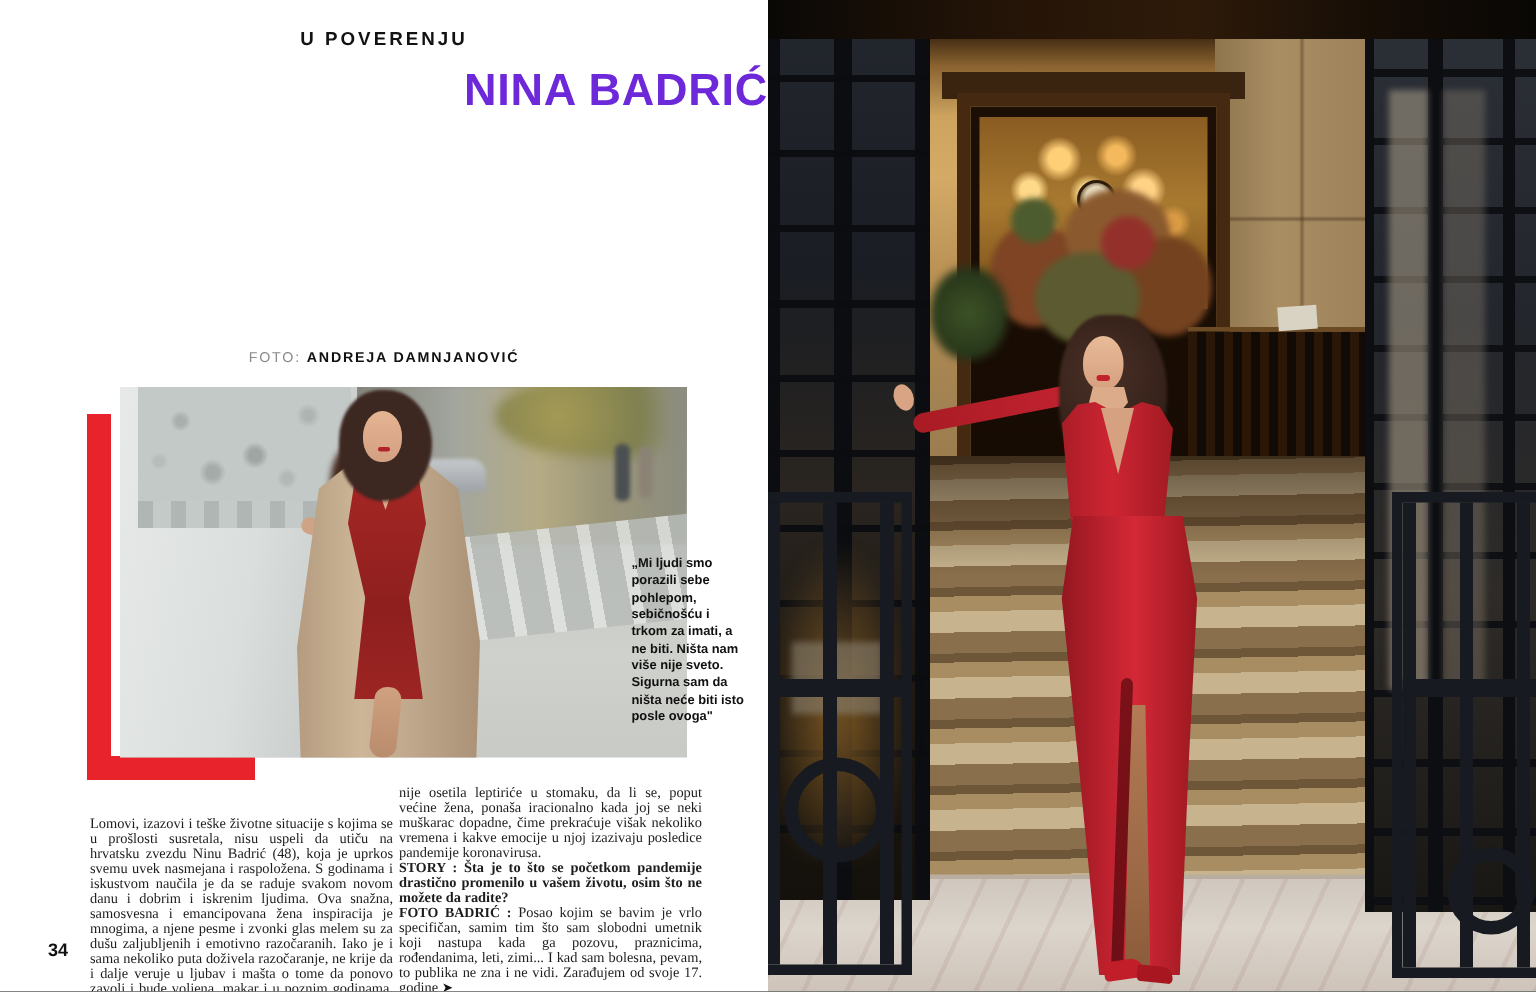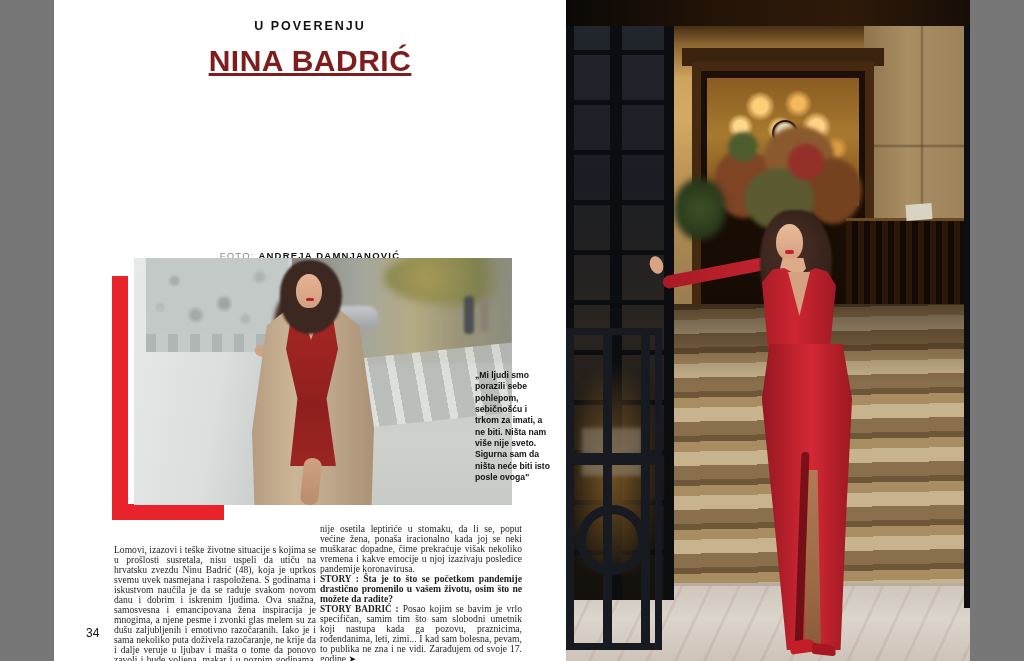--- a/index.html
+++ b/index.html
@@ -1,32 +1,32 @@
 <!DOCTYPE html>
 <html><head>
 <meta charset="utf-8">
 <style>
   html,body{margin:0;padding:0;background:#777;}
-  .stage{position:relative;width:916px;height:661px;background:#fff;overflow:hidden;
+  .stage{position:relative;width:1024px;height:661px;background:#fff;overflow:hidden;
          font-family:"Liberation Sans",sans-serif;margin:0 auto;}
   .abs{position:absolute;}
 
   
   .kicker{left:0;top:19px;width:512px;text-align:center;font-size:12.5px;font-weight:bold;
           letter-spacing:2px;color:#121212;}
-  .title-red{left:0;top:44px;width:512px;text-align:center;font-size:30px;font-weight:800;
-             letter-spacing:.5px;color:#7f1d1d;text-decoration:underline;}
+  .title-red{left:0;top:44px;width:512px;text-align:right;font-size:30px;font-weight:800;
+             letter-spacing:.5px;color:#6d28d9;}
   .headline{left:0;top:80px;width:512px;text-align:center;font-size:41px;line-height:37px;
             font-weight:200;color:#2b2b29;letter-spacing:-.5px;}
   .standfirst{left:93px;top:157px;width:332px;text-align:center;font-size:13px;line-height:16.5px;
               color:#3d3d3c;}
-  .credit{left:0;top:250px;width:512px;text-align:center;font-size:9.5px;letter-spacing:1.2px;}
+  .credit{left:0;top:233px;width:512px;text-align:center;font-size:9.5px;letter-spacing:1.2px;}
   .credit .lab{color:#8a8a8a;font-weight:400;}
   .credit .nam{color:#111;font-weight:bold;}
-  .pagenum{left:32px;top:626px;font-size:12px;font-weight:normal;color:#111;}
+  .pagenum{left:32px;top:626px;font-size:12px;font-weight:bold;color:#111;}
 
   .red-vbar{left:58px;top:276px;width:16px;height:244px;background:#e8232b;}
   .red-hbar{left:58px;top:504px;width:112px;height:16px;background:#e8232b;}
 
   .quote{left:421px;top:370px;width:80px;font-size:8.6px;font-weight:bold;line-height:1.32;
          color:#101010;white-space:pre-line;}
 
   .bodycol{top:524px;width:202px;font-family:"Liberation Serif",serif;font-size:9.6px;
            line-height:10px;text-align:justify;color:#1d1d1d;}
   .bodycol p{margin:0;}
@@ -236,21 +236,21 @@
 Sigurna sam da
 ništa neće biti isto
 posle ovoga"</div>
 
   <div class="abs bodycol col1">
     <p><span>Lomovi, izazovi i teške životne situacije s kojima se u prošlosti susretala, nisu uspeli da utiču na hrvatsku zvezdu Ninu Badrić (48), koja je uprkos svemu uvek nasmejana i raspoložena. S godinama i iskustvom naučila je da se raduje svakom novom danu i dobrim i iskrenim ljudima. Ova snažna, samosvesna i emancipovana žena inspiracija je mnogima, a njene pesme i zvonki glas melem su za dušu zaljubljenih i emotivno razočaranih. Iako je i sama nekoliko puta doživela razočaranje, ne krije da i dalje veruje u ljubav i mašta o tome da ponovo zavoli i bude voljena, makar i u poznim godinama. U otvorenom intervjuu za </span><i>Story</i><span> otkriva koliko dugo</span></p>
   </div>
   <div class="abs bodycol col2">
     <p>nije osetila leptiriće u stomaku, da li se, poput većine žena, ponaša iracionalno kada joj se neki muškarac dopadne, čime prekraćuje višak nekoliko vremena i kakve emocije u njoj izazivaju posledice pandemije koronavirusa.</p>
     <p><span class="qlab">STORY :</span> <span class="qtxt">Šta je to što se početkom pandemije drastično promenilo u vašem životu, osim što ne možete da radite?</span></p>
-    <p><span class="qlab">STORY BADRIĆ :</span> <span>Posao kojim se bavim je vrlo specifičan, samim tim što sam slobodni umetnik koji nastupa kada ga pozovu, praznicima, rođendanima, leti, zimi... I kad sam bolesna, pevam, to publika ne zna i ne vidi. Zarađujem od svoje 17. godine</span> <span class="cont-arrow">➤</span></p>
+    <p><span class="qlab">FOTO BADRIĆ :</span> <span>Posao kojim se bavim je vrlo specifičan, samim tim što sam slobodni umetnik koji nastupa kada ga pozovu, praznicima, rođendanima, leti, zimi... I kad sam bolesna, pevam, to publika ne zna i ne vidi. Zarađujem od svoje 17. godine</span> <span class="cont-arrow">➤</span></p>
   </div>
 
   <div class="abs pagenum">34</div>
 
   <div class="abs page-right">
     <div class="abs pr-wall"></div>
     <div class="abs pr-stone-right"></div>
     <div class="abs pr-stone-joints"></div>
     <div class="abs pr-lintel"></div>
     <div class="abs pr-doorframe"></div>

